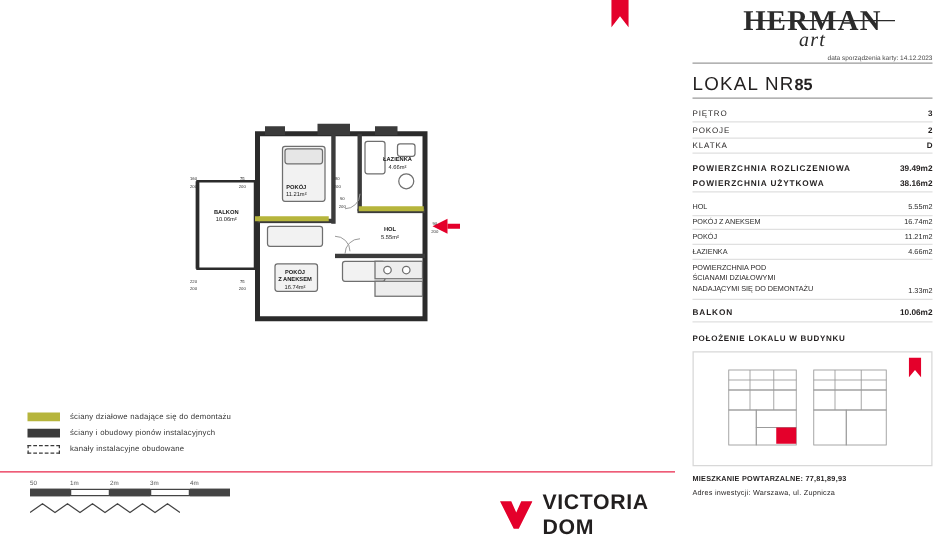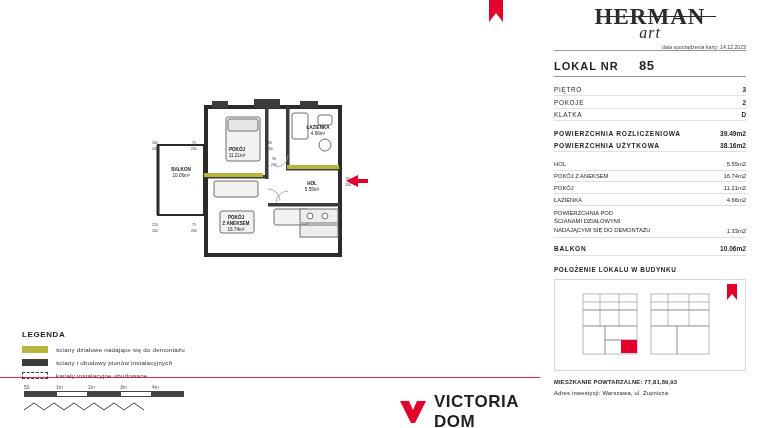--- a/index.html
+++ b/index.html
@@ -86,22 +86,22 @@
   }
   .brand-strike {
     position: absolute; left: 52px; top: 16px; width: 110px; height: 1px; background: #2b2b2b;
   }
   .date-line {
     text-align: right; font-size: 5.2px; color: #4a4a4a; margin-top: 2px;
   }
   .hr-dark { height: 1px; background: #9a9a9a; }
 
   .lokal-row { display: flex; align-items: baseline; margin: 8px 0 2px 0; }
-  .lokal-label { font-size: 11px; font-weight: bold; letter-spacing: 1px; color: #221f1f; }
-  .lokal-num { font-size: 13px; font-weight: bold; margin-left: 20px; color: #221f1f; font-family: Liberation Mono, monospace; }
+  .lokal-label { font-size: 15px; font-weight: normal; letter-spacing: 1px; color: #221f1f; }
+  .lokal-num { font-size: 13px; font-weight: bold; color: #221f1f; }
 
   .kv { display: flex; justify-content: space-between; font-size: 6.4px; padding: 2.2px 0; }
   .kv .k { letter-spacing: .7px; }
   .kv .v { font-weight: bold; }
   .kv-b { font-weight: bold; }
   .kv-b .k, .kv-b .v { font-weight: bold; font-size: 6.6px; }
 
   .rowline { height: 1px; background: #e0e0e0; }
 
   .sect { margin-top: 7px; }
@@ -239,21 +239,20 @@
       <div class="dim" style="left:121px; top:78px;"><span>200</span></div>
       <div class="dim" style="left:196px; top:92px;"><span>90</span></div>
       <div class="dim" style="left:195px; top:98px;"><span>200</span></div>
       <div class="dim" style="left:2px; top:138px;"><span>220</span></div>
       <div class="dim" style="left:2px; top:144px;"><span>200</span></div>
       <div class="dim" style="left:42px; top:138px;"><span>75</span></div>
       <div class="dim" style="left:41px; top:144px;"><span>200</span></div>
     </div>
 
     <div class="legend">
-      <div class="legend-title">LEGENDA</div>
       <div class="legend-row">
         <div class="legend-sw sw-olive"></div>
         <div class="legend-label">ściany działowe nadające się do demontażu</div>
       </div>
       <div class="legend-row">
         <div class="legend-sw sw-dark"></div>
         <div class="legend-label">ściany i obudowy pionów instalacyjnych</div>
       </div>
       <div class="legend-row">
         <div class="legend-sw sw-dash"></div>

